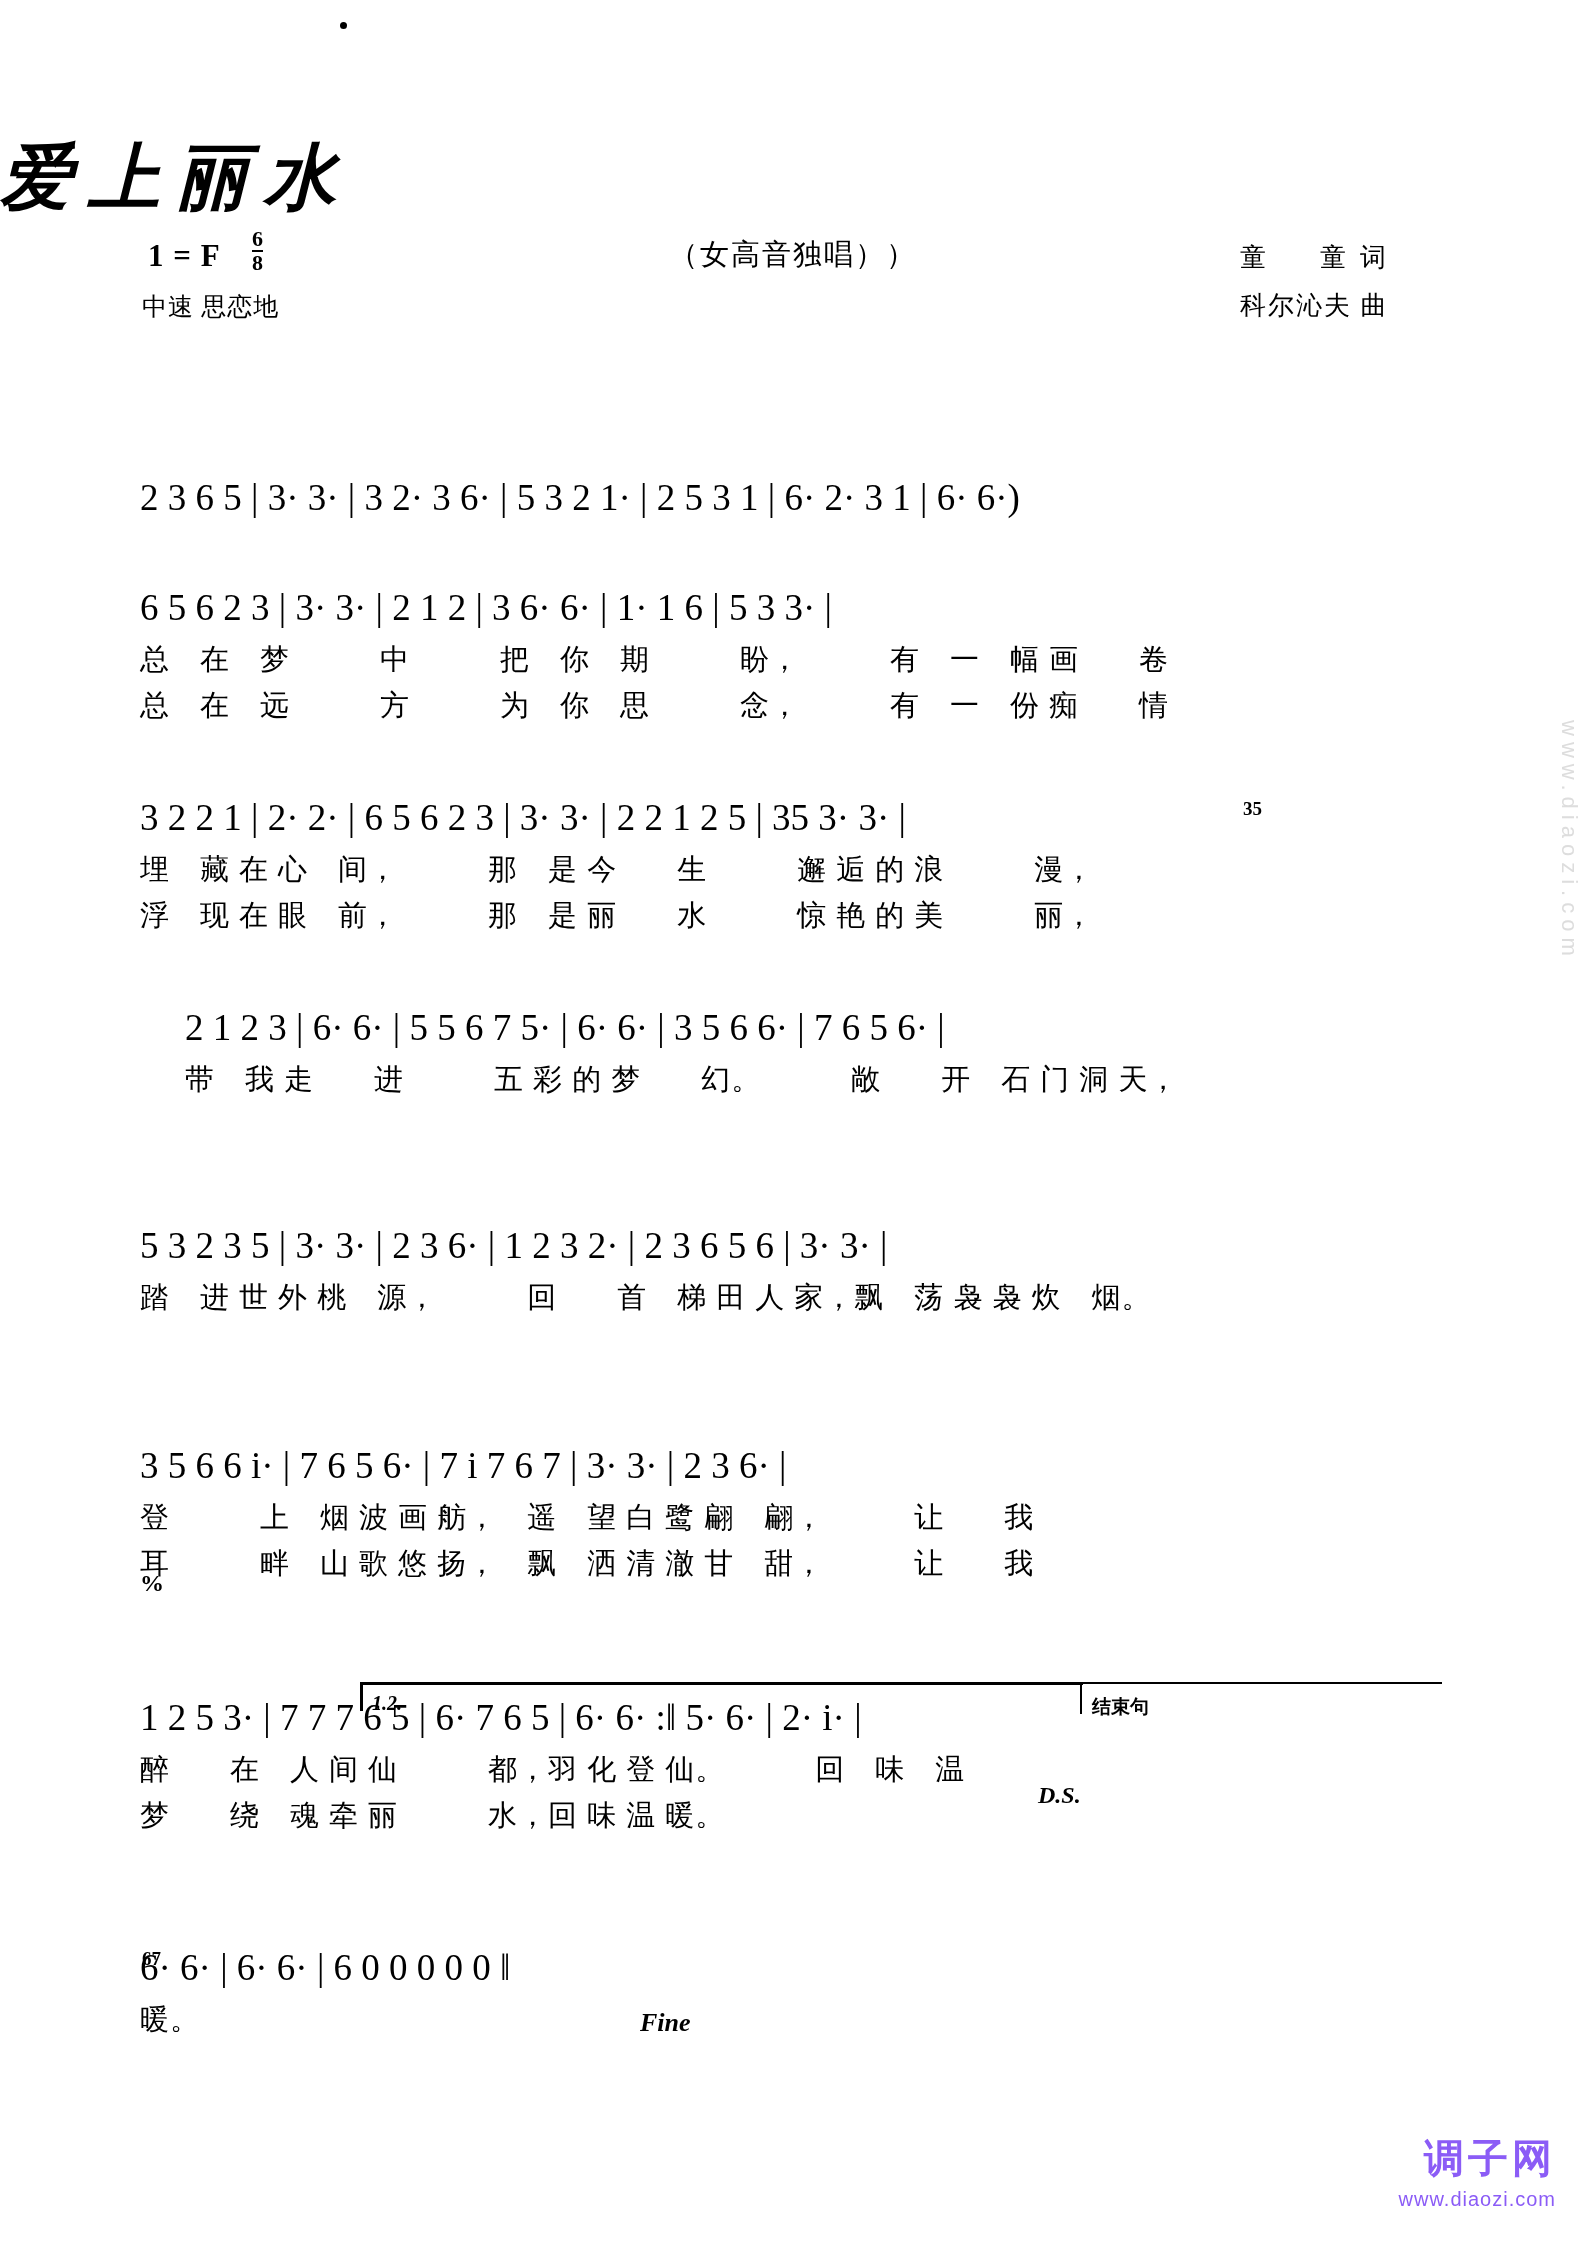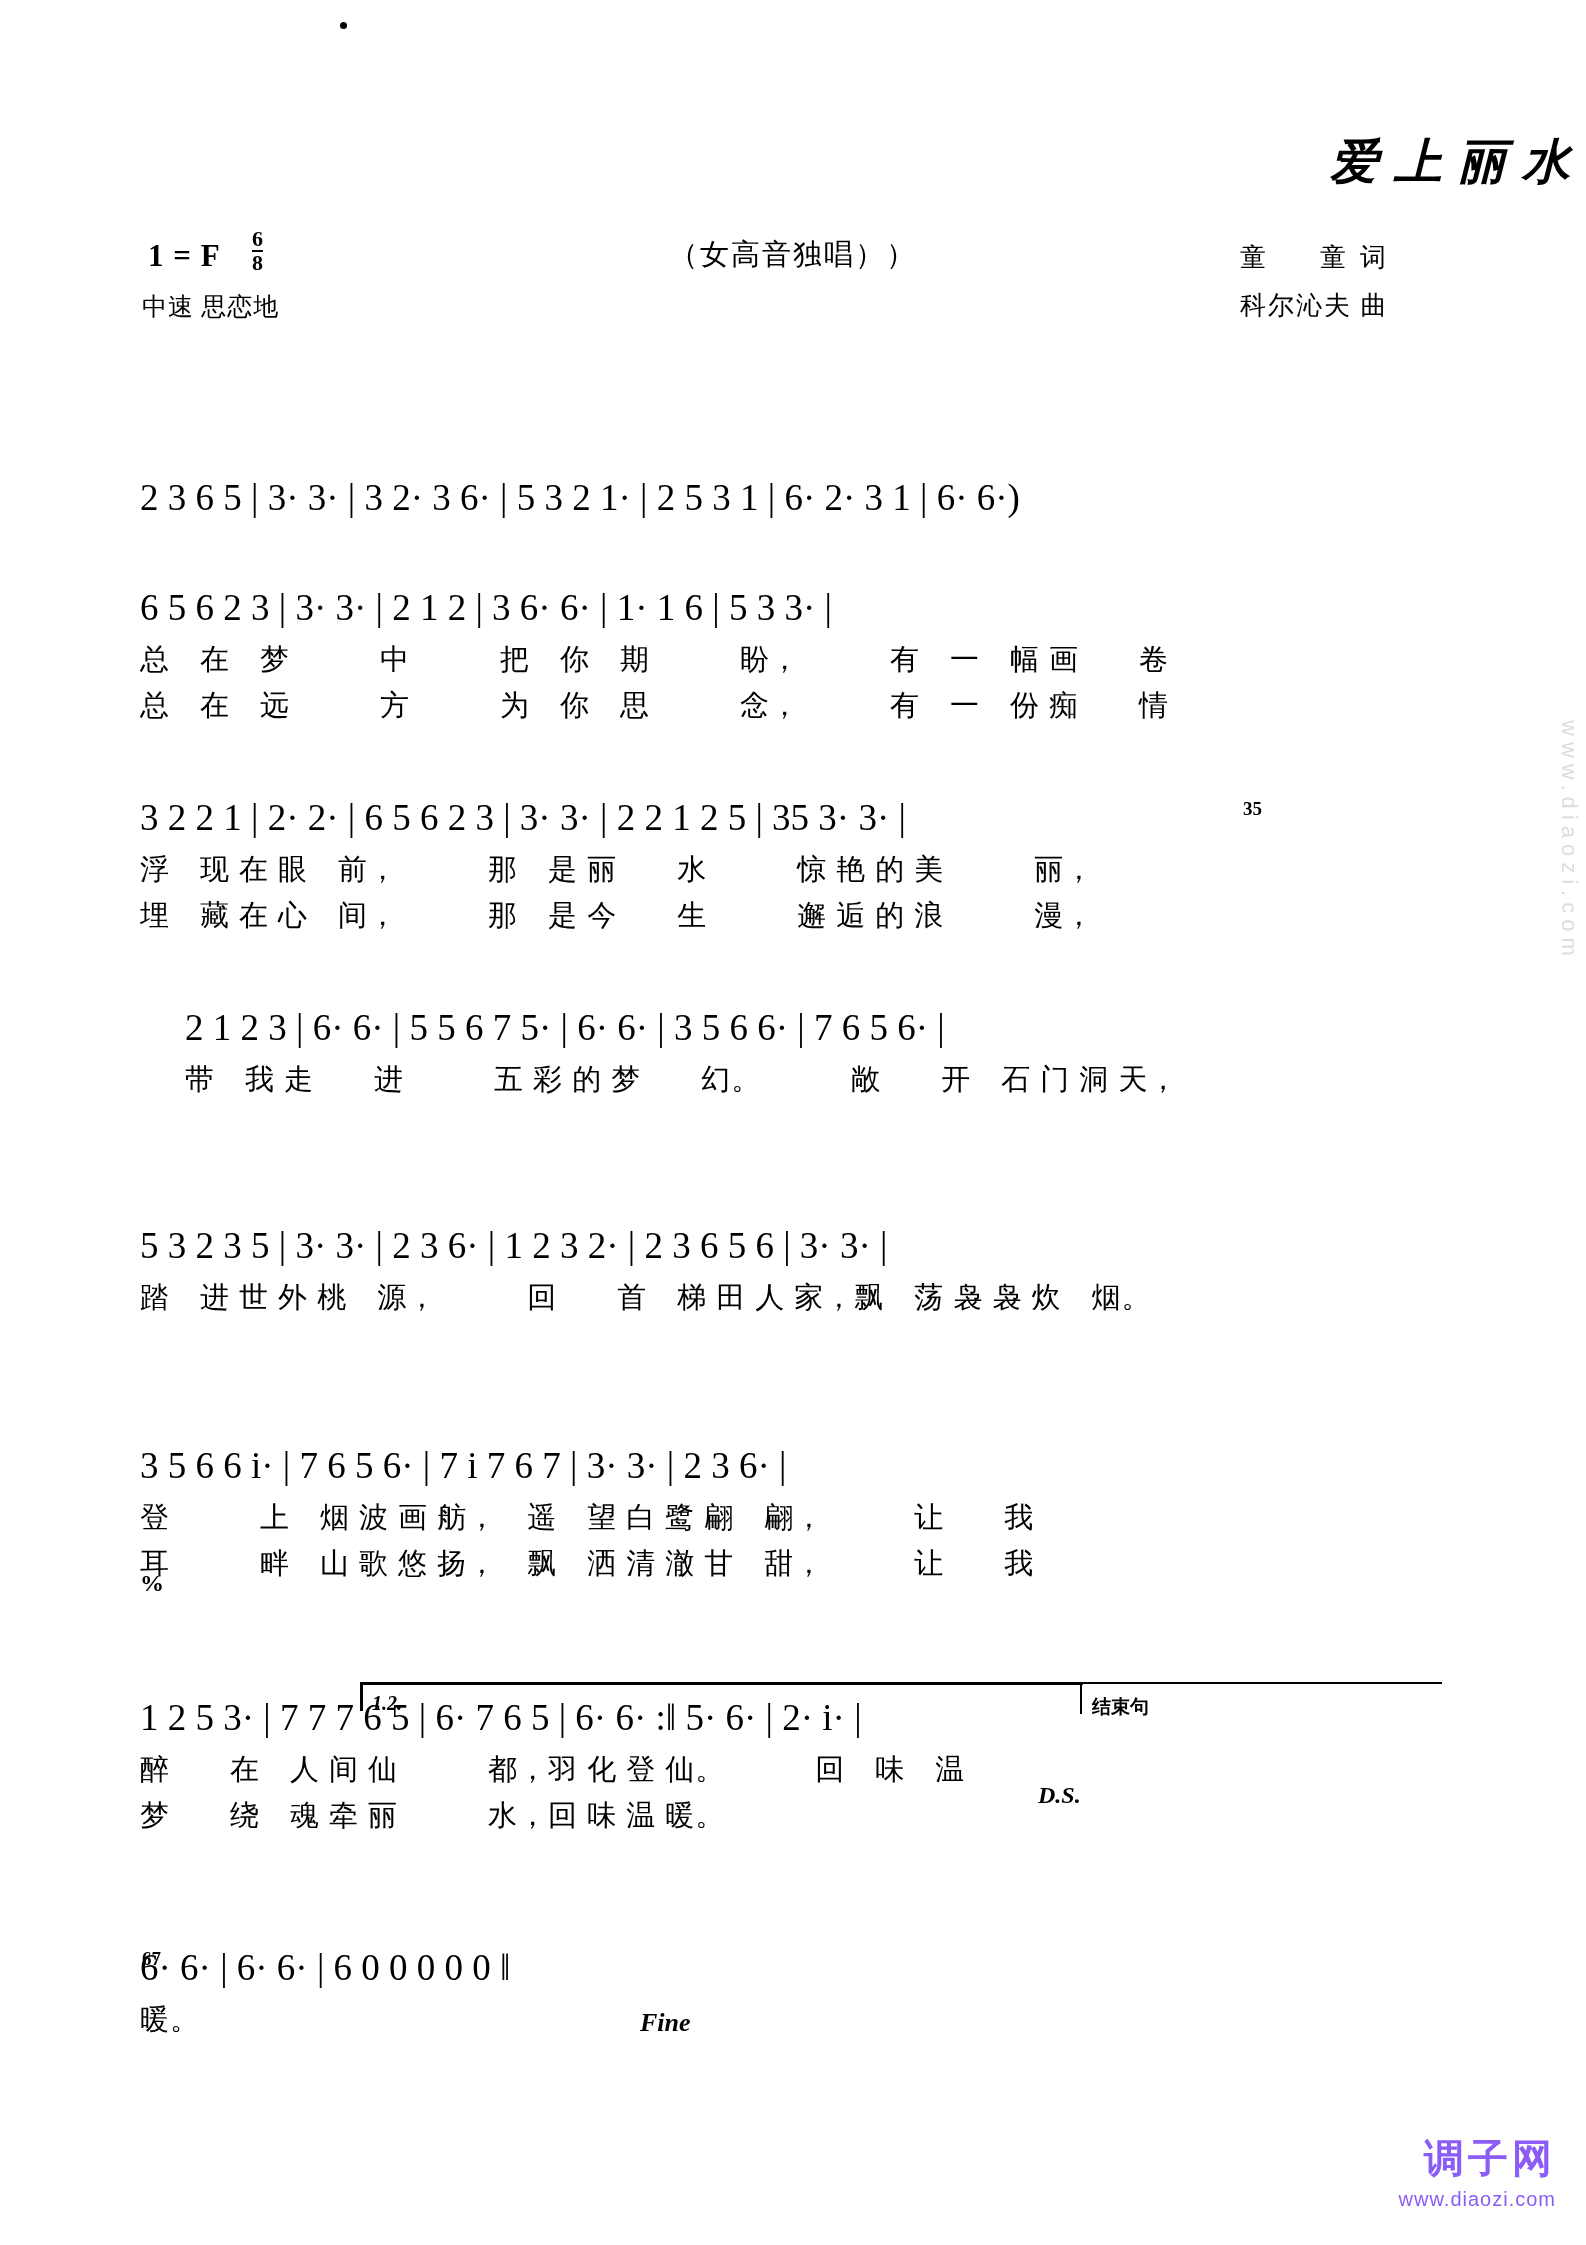--- a/index.html
+++ b/index.html
@@ -21,24 +21,24 @@
     width: 1586px;
     height: 2245px;
   }
 
   
   .title {
     position: absolute;
     left: 0;
     top: 130px;
     width: 1586px;
-    text-align: right;
+    text-align: left;
     font-family: "Liberation Serif", serif;
     font-weight: bold;
-    font-size: 48px;
+    font-size: 72px;
     letter-spacing: 16px;
     font-style: italic;
   }
   .subtitle {
     position: absolute;
     left: 0;
     top: 235px;
     width: 1586px;
     text-align: center;
     font-size: 29px;
@@ -195,22 +195,22 @@
   </div>
 
   <div class="system" style="top:580px;">
     <div class="notes">6 5 6 2 3 | 3· 3· | 2 1 2 | 3 6· 6· | 1· 1 6 | 5 3 3· |</div>
     <div class="lyric l1">总　在　梦　　　中　　　把　你　期　　　盼，　　　有　一　幅 画　　卷</div>
     <div class="lyric l2">总　在　远　　　方　　　为　你　思　　　念，　　　有　一　份 痴　　情</div>
   </div>
 
   <div class="system" style="top:790px;">
     <div class="notes">3 2 2 1 | 2· 2· | 6 5 6 2 3 | 3· 3· | 2 2 1 2 5 | 35 3· 3· |</div>
+    <div class="lyric l2">埋　藏 在 心　间，　　　那　是 今　　生　　　邂 逅 的 浪　　　漫，</div>
     <div class="lyric l1">浮　现 在 眼　前，　　　那　是 丽　　水　　　惊 艳 的 美　　　丽，</div>
-    <div class="lyric l2">埋　藏 在 心　间，　　　那　是 今　　生　　　邂 逅 的 浪　　　漫，</div>
   </div>
 
   <div class="system" style="top:1000px;margin-left:45px;">
     <div class="notes">2 1 2 3 | 6· 6· | 5 5 6 7 5· | 6· 6· | 3 5 6 6· | 7 6 5 6· |</div>
     <div class="lyric l1">带　我 走　　进　　　五 彩 的 梦　　幻。　　　敞　　开　石 门 洞 天，</div>
   </div>
 
   <div class="system" style="top:1218px;">
     <div class="notes">5 3 2 3 5 | 3· 3· | 2 3 6· | 1 2 3 2· | 2 3 6 5 6 | 3· 3· |</div>
     <div class="lyric l1">踏　进 世 外 桃　源，　　　回　　首　梯 田 人 家，飘　荡 袅 袅 炊　烟。</div>

